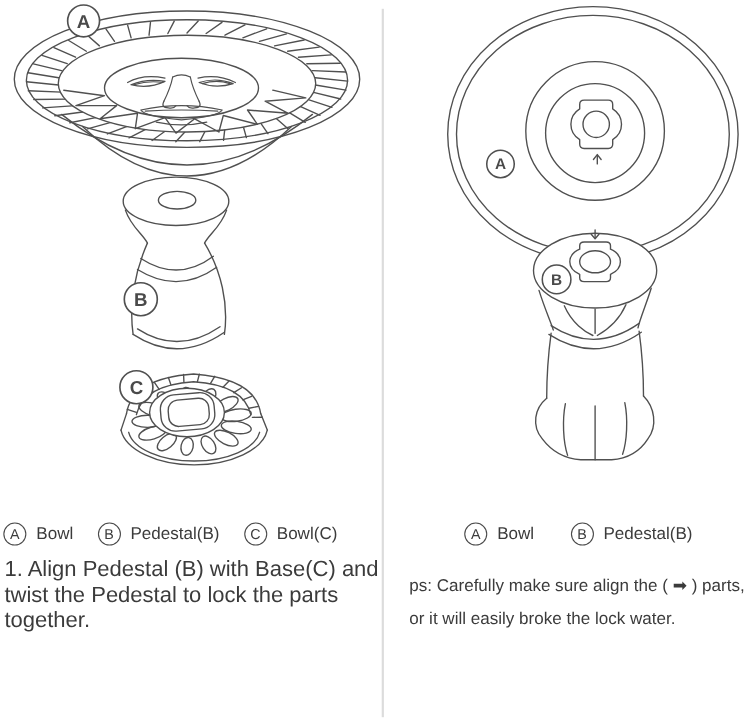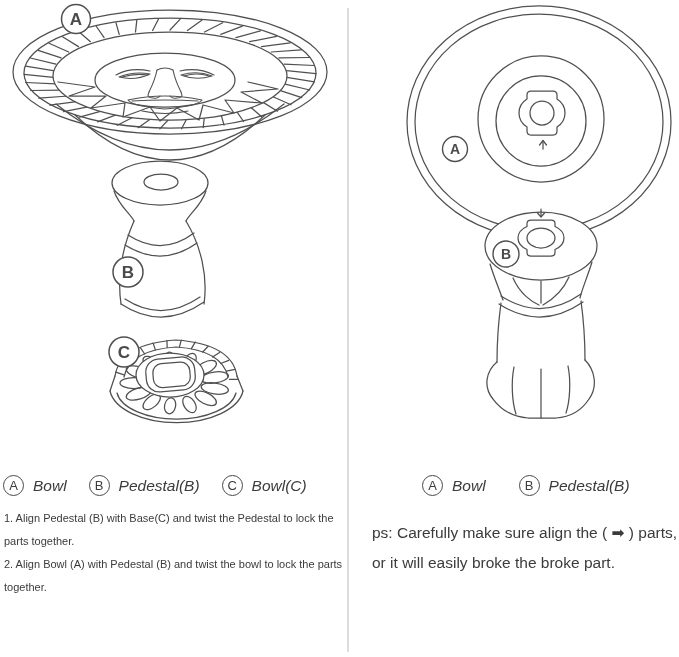--- a/index.html
+++ b/index.html
@@ -13,23 +13,23 @@
   .part-letter{font-weight:bold;}
   .legend{position:absolute;display:flex;align-items:center;}
   #legend-left{left:3px;top:475px;gap:22px;}
   #legend-right{left:422px;top:475px;gap:33px;}
   .legend-item{display:flex;align-items:center;gap:9px;}
   .badge{
     display:inline-flex;align-items:center;justify-content:center;
     width:21px;height:21px;border:1.5px solid #4a4a4a;border-radius:50%;
     font-size:13px;color:#3d3d3d;box-sizing:border-box;flex:none;
   }
-  .legend-label{font-size:15.5px;color:#3b3b3b;white-space:nowrap;font-style:italic;}
+  .legend-label{font-size:15.5px;color:#3b3b3b;white-space:nowrap;}
   .instructions{position:absolute;left:4px;top:507px;width:344px;
-    font-size:11px;line-height:23px;color:#3b3b3b;}
+    font-size:20px;line-height:23px;color:#3b3b3b;}
   .instructions p{margin:0;}
   .ps{position:absolute;left:372px;top:518px;font-size:15.5px;line-height:30px;
     color:#3b3b3b;white-space:nowrap;}
   .ps p{margin:0;}
 </style>
 </head>
 <body>
 
 <div class="divider"></div>
 
@@ -243,19 +243,18 @@
     <span class="legend-label">Bowl</span>
   </div>
   <div class="legend-item">
     <span class="badge">B</span>
     <span class="legend-label">Pedestal(B)</span>
   </div>
 </div>
 
 <div class="instructions">
   <p>1. Align Pedestal (B) with Base(C) and twist the Pedestal to lock the parts together.</p>
-  <p>2. Align Bowl (A) with Pedestal (B) and twist the bowl to lock the parts together.</p>
 </div>
 
 <div class="ps">
   <p>ps: Carefully make sure align the ( ➡ ) parts,</p>
-  <p>or it will easily broke the broke part.</p>
+  <p>or it will easily broke the lock water.</p>
 </div>
 
 </body></html>

